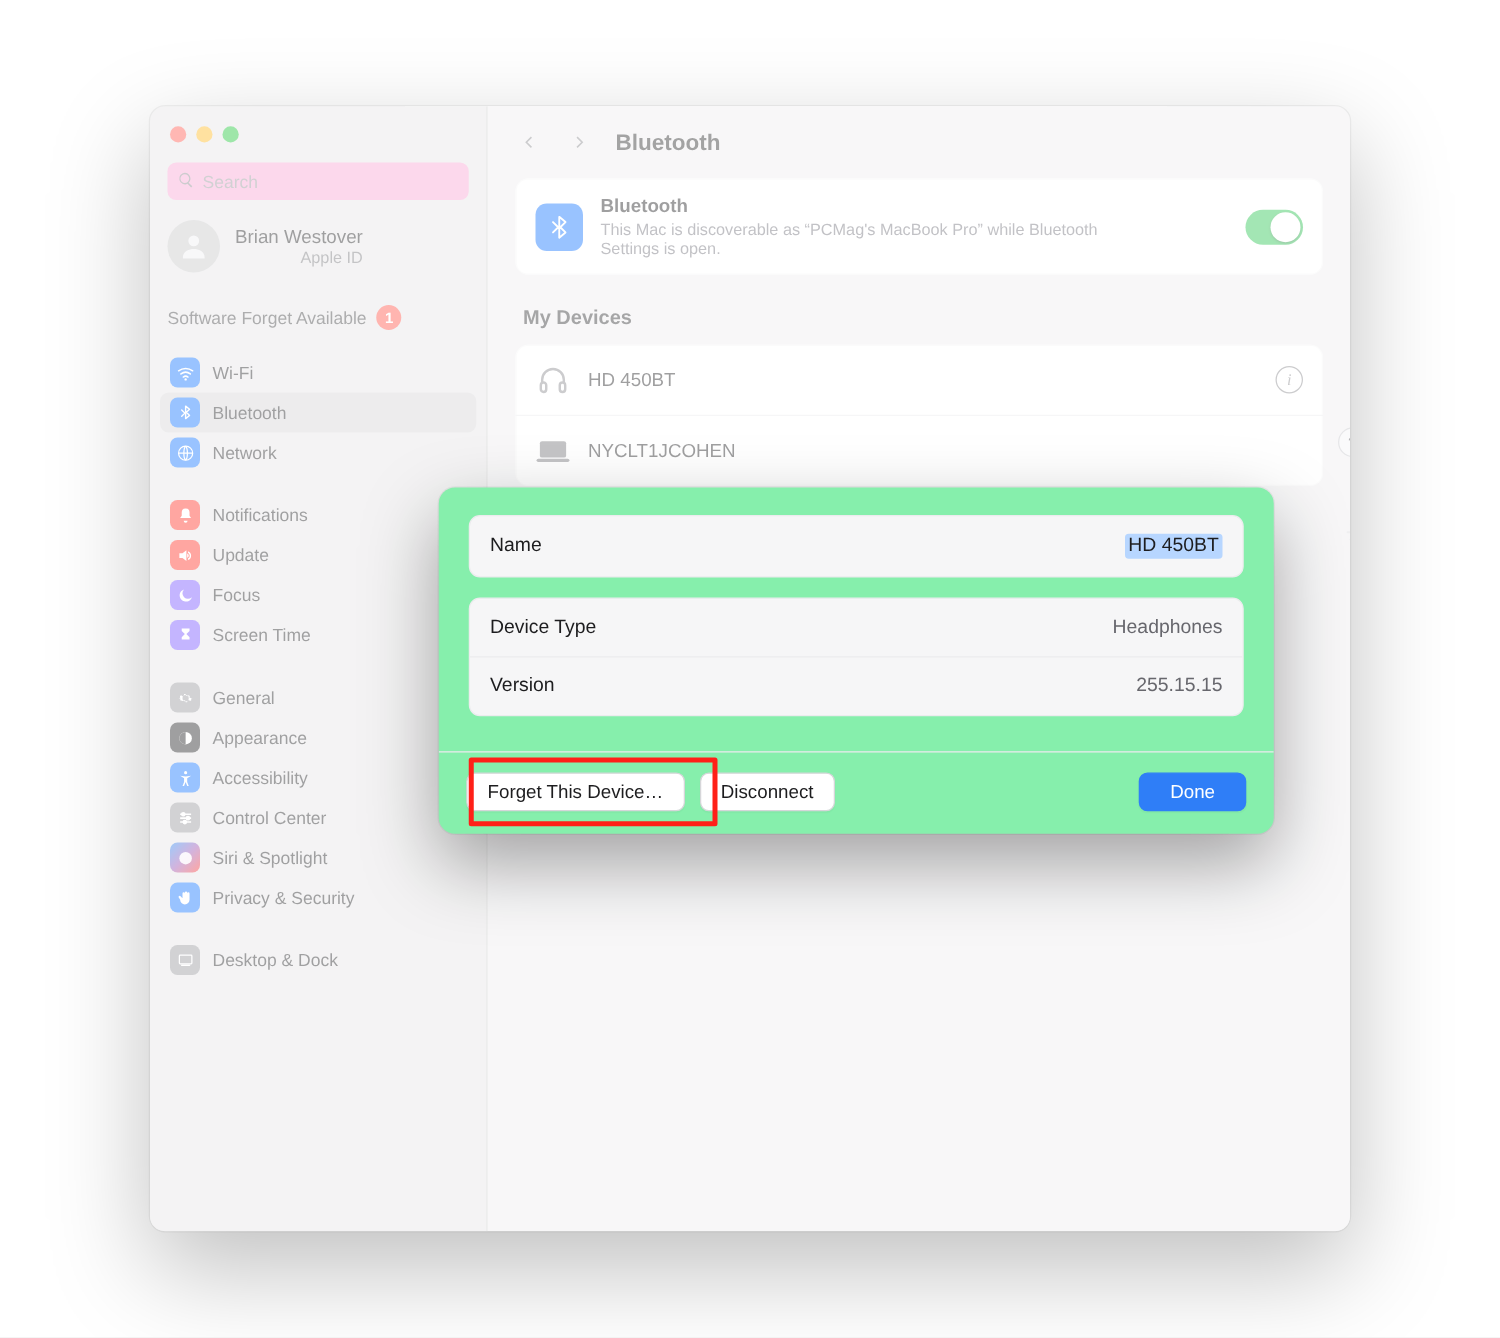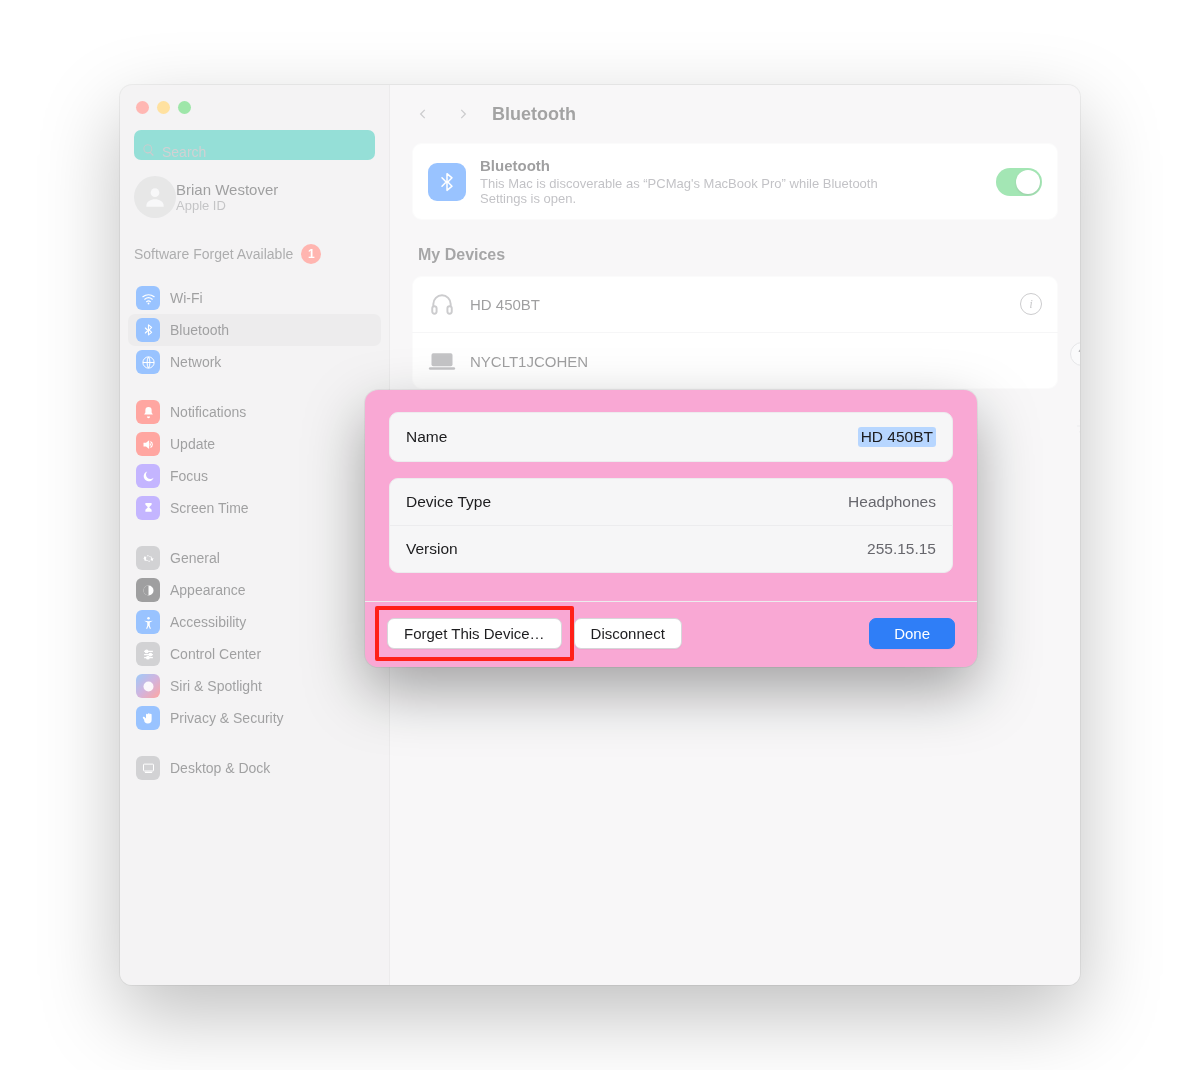--- a/index.html
+++ b/index.html
@@ -41,37 +41,38 @@
     padding: 0 0 10px 0;
     overflow-y: auto;
   }
   .traffic-lights { display:flex; gap:8px; padding: 16px 16px 12px 16px;}
   .tl { width:13px; height:13px; border-radius:50%; } 
   .tl.close  { background:#ff5f57; }
   .tl.min    { background:#febc2e; }
   .tl.max    { background:#28c840; }
   .search-wrap { padding: 4px 14px 10px 14px;}
   .search {
-    display:flex; align-items:flex-end;
+    display:flex; align-items:center;
     width:100%; height:30px;
-    background:#14b8a6;
+    background:#f9a8d4;
     border-radius:7px;
     padding:0 8px;
     color:#8e8e92;
     font-size:14px;
   }
   .search svg { width:14px;height:14px; margin-right:6px; fill:#8e8e92;}
   .search input {
     border:none; outline:none; background:transparent;
     font-size:14px; color:#333; width:100%;
   }
   .search input::placeholder{ color:#9a9a9e;}
   .account {
-    display:flex; align-items:center; 
+    display:flex; align-items:center; gap:12px;
     padding: 6px 14px 18px 14px;
+    text-align: right;
   }
   .avatar {
     width:42px;height:42px;border-radius:50%;
     background:#c9c9cb;
     display:flex;align-items:center;justify-content:center;
   }
   .avatar svg{width:26px;height:26px;fill:#f0f0f1;}
   .account-text .name{font-size:15px;color:#2b2b2d;}
   .account-text .sub{font-size:13px;color:#7d7d82;}
   .update-row{
@@ -179,23 +180,23 @@
     font-size:14px;color:#5a5a5e;
   }
   .spinner{
     position:absolute; right:-38px; top:140px;
     width:20px;height:20px;
   }
   .spinner svg{width:20px;height:20px;}
   
   .modal{
     position:absolute;
-    left:245px; top:305px;
-    width:612px;
-    background:#f9a8d4;border-radius:13px;
+    left:231px; top:305px;
+    width:668px;
+    background:#86efac;border-radius:13px;
     box-shadow:0 24px 60px rgba(0,0,0,0.35),0 0 0 1px rgba(0,0,0,0.05);
     z-index:10;
     overflow:hidden;
   }
   .modal-body{padding:22px 24px 12px 24px;}
   .m-group{
     background:#f6f6f7;border-radius:9px;
     border:1px solid #ececee;
     overflow:hidden;
     margin-bottom:16px;

